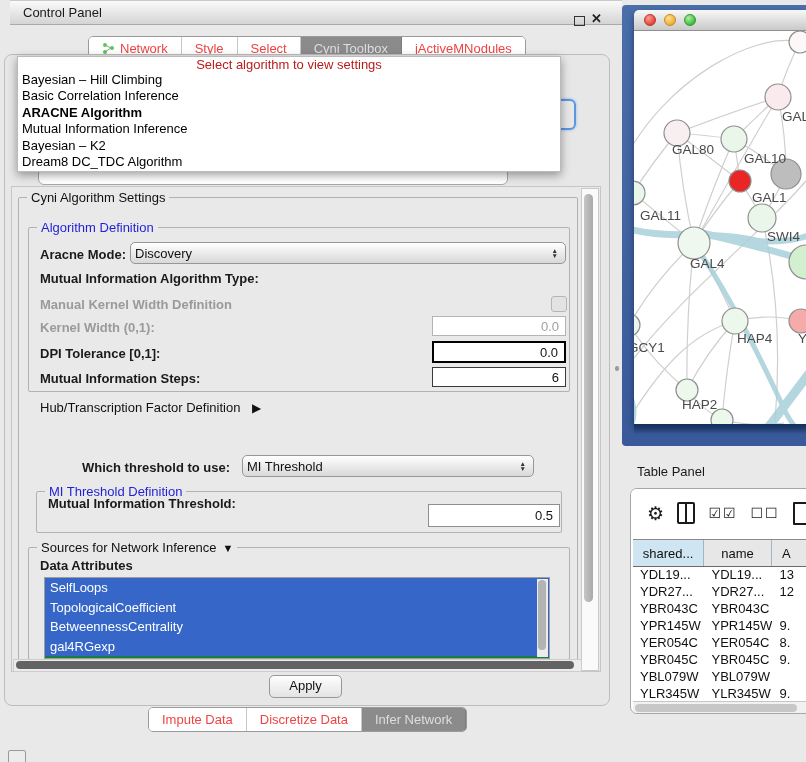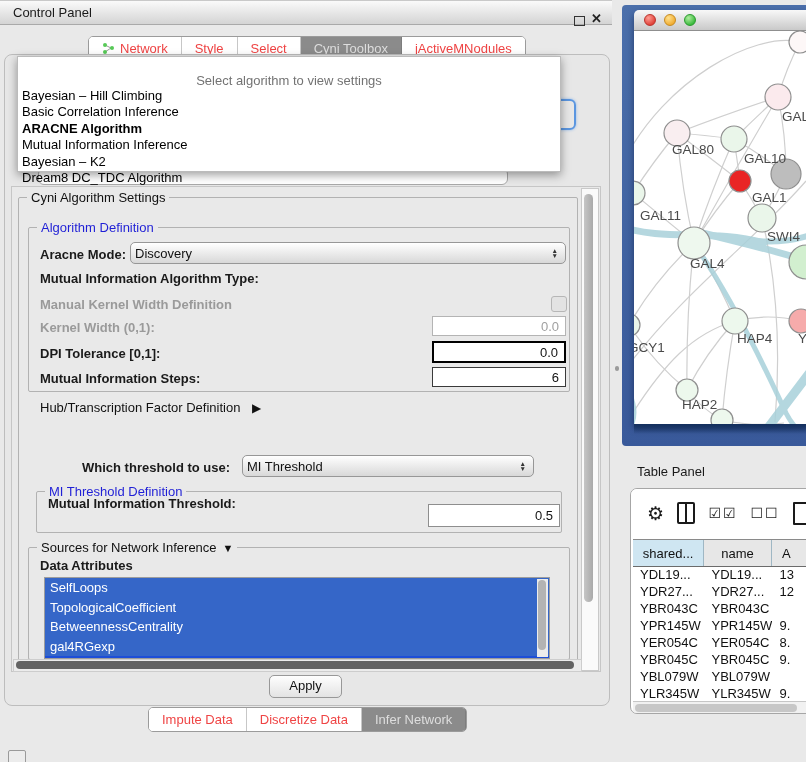--- a/index.html
+++ b/index.html
@@ -1,20 +1,20 @@
 <!DOCTYPE html>
 <html><head>
 <meta charset="utf-8">
 <style>
   html,body{margin:0;padding:0;}
   #screen{position:relative;width:806px;height:762px;background:#e9e9e9;overflow:hidden;
           font-family:"Liberation Sans",sans-serif;font-size:13px;color:#111;}
   .abs{position:absolute;}
   
-  .titlebar{left:0;top:8;width:612px;height:23px;background:linear-gradient(#fafafa,#d4d4d4);
+  .titlebar{left:10px;top:8;width:612px;height:23px;background:linear-gradient(#fafafa,#d4d4d4);
             border-top:1px solid #c9c9c9;border-bottom:1px solid #a9a9a9;display:flex;align-items:center;}
   .titlebar .t{margin-left:13px;color:#1a1a1a;}
   .float-ic{width:9px;height:8px;border:1.5px solid #333;display:inline-block;}
   .close-ic{font-weight:bold;font-size:13px;color:#222;}
   .tabrow{left:88px;top:36px;height:23px;display:flex;border:1px solid #9b9b9b;border-radius:5px;
           overflow:hidden;background:#fff;}
   .tab{padding:0 13px;line-height:22px;background:#fff;color:#ef4444;display:flex;align-items:center;gap:5px;
        border-right:1px solid #c7c7c7;}
   .tab:last-child{border-right:none;}
   .tab.sel{background:#8b8b8b;color:#dedede;border-right:1px solid #7d7d7d;}
@@ -29,24 +29,24 @@
   .combo{display:flex;align-items:center;background:linear-gradient(#ffffff,#d8d8d8);
          border:1px solid #979797;border-radius:5px;padding-left:4px;box-sizing:border-box;}
   .spin{margin-left:auto;margin-right:7px;display:flex;flex-direction:column;line-height:5px;
         font-size:6.5px;color:#333;text-align:center;}
   .field{background:#fff;text-align:right;padding:0 6px;display:flex;align-items:center;
          justify-content:flex-end;box-sizing:border-box;}
   .vscroll{background:#fafafa;border:1px solid #c9c9c9;}
   .vthumb{position:absolute;left:2px;width:9px;border-radius:5px;background:linear-gradient(90deg,#c6c6c6,#a9a9a9);}
   .popup{left:17px;top:56px;width:542px;height:114px;background:#fff;border:1px solid #bbb;
          box-shadow:0 3px 9px rgba(0,0,0,.38);z-index:40;}
-  .pp-head{height:15px;line-height:15px;text-align:center;color:#737373;margin-top:16px;}
+  .pp-head{height:15px;line-height:15px;text-align:center;color:#b91c1c;}
   .pp-item{height:16.4px;line-height:16.4px;padding-left:4px;color:#000;}
   .pp-item.bold{font-weight:bold;}
-  .listbox{background:#1d4ed8;border:1px solid #9d9d9d;}
+  .listbox{background:#15803d;border:1px solid #9d9d9d;}
   .listsel{background:#3566c8;color:#fff;height:19.5px;line-height:19.5px;padding-left:5px;}
   .btn{background:linear-gradient(#fefefe,#e3e3e3);border:1px solid #989898;border-radius:5px;
        text-align:center;line-height:20px;}
   
   .blueframe{left:622px;top:5px;width:184px;height:441px;background:linear-gradient(180deg,#4b6fab,#39599a);border-radius:4px 0 0 4px;}
   .macwin{left:634px;top:10px;width:172px;height:414px;border-radius:5px 0 0 0;overflow:hidden;
           box-shadow:0 4px 7px rgba(5,20,50,.55);}
   .mactitle{height:21px;background:linear-gradient(#f8f8f8,#c9c9c9);border-bottom:1px solid #8f8f8f;
             display:flex;align-items:center;gap:8px;padding-left:10px;box-sizing:border-box;}
   .light{width:12px;height:12px;border-radius:50%;display:inline-block;}

